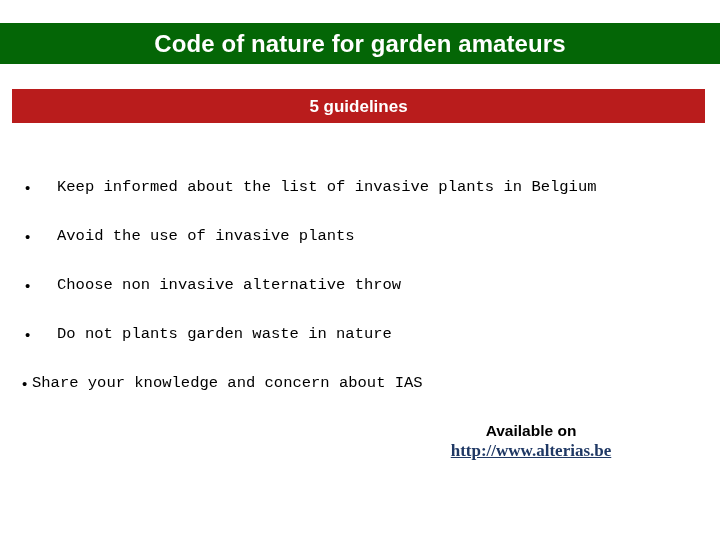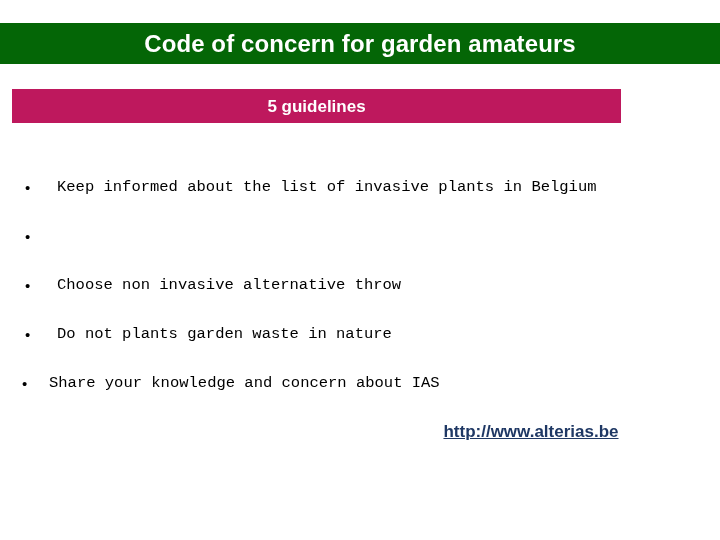--- a/index.html
+++ b/index.html
@@ -43,23 +43,23 @@
     letter-spacing: 0.1px;
     line-height: 1;
     white-space: nowrap;
   }
 
   
   .subtitle-bar {
     position: absolute;
     left: 12px;
     top: 89px;
-    width: 609px;
+    width: 693px;
     height: 34px;
-    background: #be185d;
+    background: #b91c1c;
     display: flex;
     align-items: center;
     justify-content: center;
   }
   .subtitle-text {
     color: #ffffff;
     font-family: "Liberation Sans", sans-serif;
     font-size: 17px;
     font-weight: bold;
     line-height: 1;
@@ -91,87 +91,89 @@
     color: #000000;
     font-family: Liberation Mono, monospace;
     font-size: 15.5px;
     line-height: 1.15;
     white-space: nowrap;
   }
   
   .indent-a .bullet-marker { margin-left: 25px; }
   .indent-a .bullet-text   { margin-left: 22px; }
   .indent-b .bullet-marker { margin-left: 22px; }
-  .indent-b .bullet-text   { margin-left: 17px; }
+  .indent-b .bullet-text   { }
 
   
   .availability {
     position: absolute;
     left: 398px;
     top: 421px;
     width: 266px;
     text-align: center;
   }
   .available-label {
     color: #000000;
     font-family: "Liberation Sans", sans-serif;
     font-size: 15.5px;
     font-weight: bold;
     line-height: 1.25;
     display: block;
   }
   .available-link {
     color: #1F3864;
-    font-family: Liberation Sans, sans-serif;
+    font-family: Liberation Serif, serif;
     font-size: 17px;
     font-weight: bold;
     text-decoration: underline;
     line-height: 1.35;
     display: block;
     cursor: pointer;
   }
 </style>
 </head>
 <body>
 
 <div class="slide">
 
   <div class="title-bar">
-    <span class="title-text">Code of concern for garden amateurs</span>
+    <span class="title-text">Code of nature for garden amateurs</span>
   </div>
 
   <div class="subtitle-bar">
     <span class="subtitle-text">5 guidelines</span>
   </div>
 
   <div class="bullet-list">
 
     <div class="bullet-row indent-a">
       <span class="bullet-marker">•</span>
       <span class="bullet-text">Keep informed about the list of invasive plants in Belgium</span>
     </div>
 
     <div class="bullet-row indent-a">
       <span class="bullet-marker">•</span>
+      <span class="bullet-text">Avoid the use of invasive plants</span>
     </div>
 
     <div class="bullet-row indent-a">
       <span class="bullet-marker">•</span>
       <span class="bullet-text">Choose non invasive alternative throw</span>
     </div>
 
     <div class="bullet-row indent-a">
       <span class="bullet-marker">•</span>
       <span class="bullet-text">Do not plants garden waste in nature</span>
     </div>
 
     <div class="bullet-row indent-b">
       <span class="bullet-marker">•</span>
       <span class="bullet-text">Share your knowledge and concern about IAS</span>
     </div>
 
   </div>
 
   <div class="availability">
+    <span class="available-label">Available on</span>
     <a class="available-link" href="#">http://www.alterias.be</a>
   </div>
 
 </div>
 
 </body></html>

